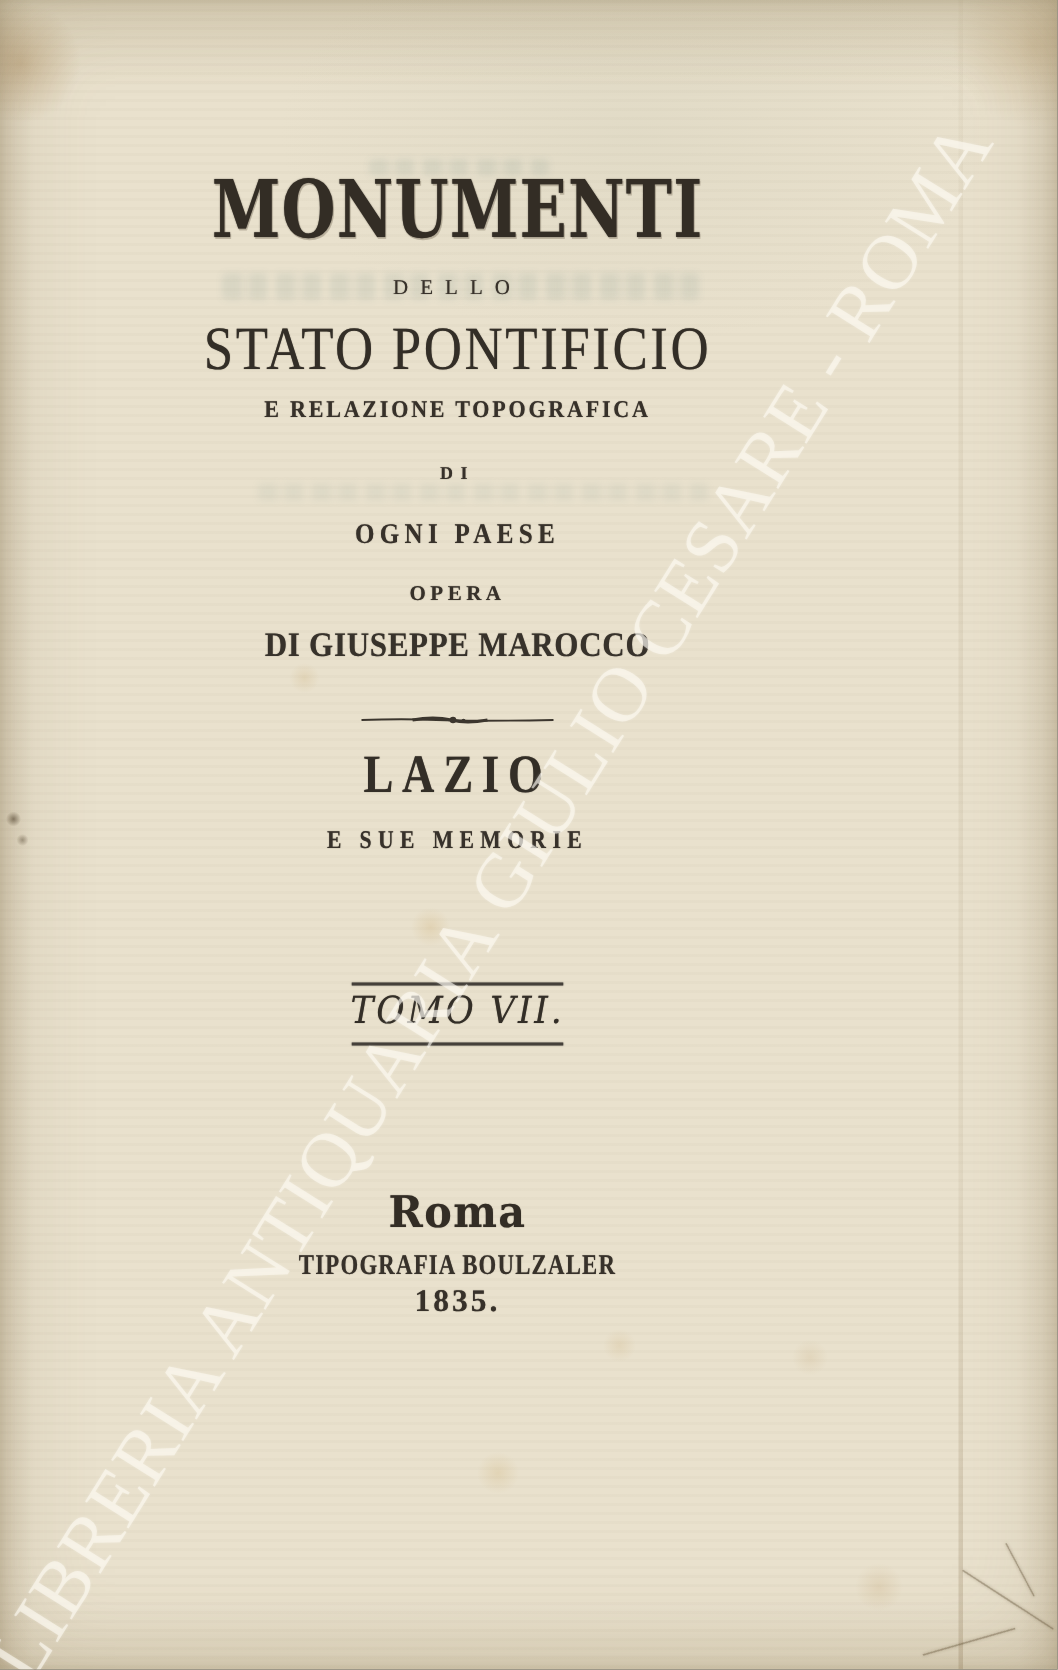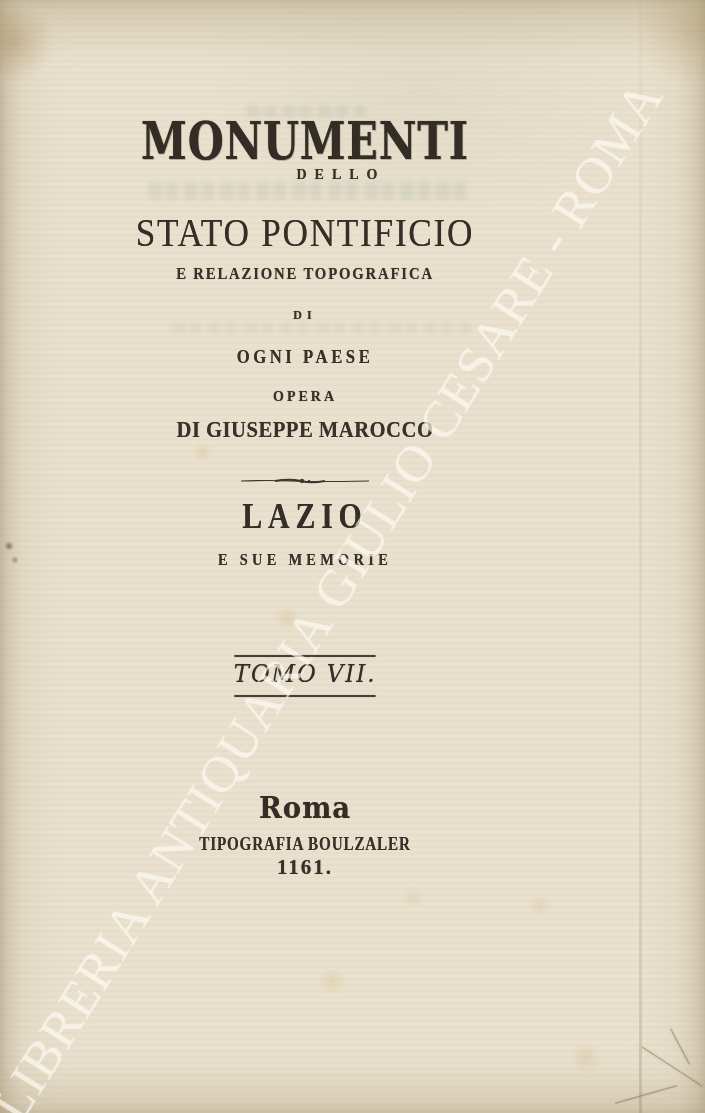--- a/index.html
+++ b/index.html
@@ -56,21 +56,21 @@
   .ghost-3{left:172px;top:322px;width:300px;height:12px;opacity:.5;}
 
   
   .text-block{position:absolute;left:0;top:0;width:610px;height:100%;}
   .line{
     position:absolute;left:0;width:100%;text-align:center;
     color:#37312a;line-height:1;white-space:nowrap;
     text-shadow:0 0 0.7px rgba(55,47,38,0.65);
   }
   .l-title{top:114px;font-family:"DejaVu Serif",serif;font-size:53px;font-weight:bold;letter-spacing:1px;transform:scaleX(0.78);color:#332d25;text-shadow:0 0 1px rgba(51,45,37,0.8),1px 1px 0 rgba(120,108,90,0.35);}
-  .l-dello{top:168px;font-size:14px;font-weight:bold;letter-spacing:8px;padding-left:36px;}
+  .l-dello{top:186px;font-size:14px;font-weight:normal;letter-spacing:8px;}
   .l-stato{top:212px;font-size:41px;letter-spacing:2px;transform:scaleX(0.86);color:#332e27;}
   .l-relazione{top:266px;font-size:16px;font-weight:bold;letter-spacing:2px;transform:scaleX(0.92);}
   .l-di{top:309px;font-size:12px;font-weight:bold;letter-spacing:5px;}
   .l-ogni{top:347px;font-size:19px;font-weight:bold;letter-spacing:4px;transform:scaleX(0.88);}
   .l-opera{top:390px;font-size:14px;font-weight:bold;letter-spacing:3px;}
   .l-author{top:418px;font-size:23px;font-weight:bold;letter-spacing:0.5px;transform:scaleX(0.9);color:#37322b;}
   .l-lazio{top:498px;font-size:36px;font-weight:bold;letter-spacing:7px;transform:scaleX(0.83);color:#332e27;}
   .l-memorie{top:551px;font-size:17px;font-weight:bold;letter-spacing:5px;transform:scaleX(0.85);}
   .l-tomo{top:661px;font-family:"DejaVu Serif",serif;font-style:italic;font-size:25px;letter-spacing:2px;transform:scaleX(0.92);color:#332e27;}
   .l-city{top:794px;font-family:"DejaVu Serif",serif;font-size:29px;font-weight:bold;letter-spacing:1px;transform:scaleX(0.95);color:#332d25;}
@@ -130,21 +130,21 @@
 
     <div class="line l-lazio">LAZIO</div>
     <div class="line l-memorie">E SUE MEMORIE</div>
 
     <div class="rule rule-top"></div>
     <div class="line l-tomo">TOMO VII.</div>
     <div class="rule rule-bottom"></div>
 
     <div class="line l-city">Roma</div>
     <div class="line l-publisher">TIPOGRAFIA BOULZALER</div>
-    <div class="line l-year">1161.</div>
+    <div class="line l-year">1835.</div>
   </div>
 
   <div class="fold-line"></div>
   <div class="crease crease-1"></div>
   <div class="crease crease-2"></div>
   <div class="crease crease-3"></div>
 
   <div class="vignette"></div>
 
   <div class="watermark">LIBRERIA ANTIQUARIA GIULIO CESARE - ROMA</div>

